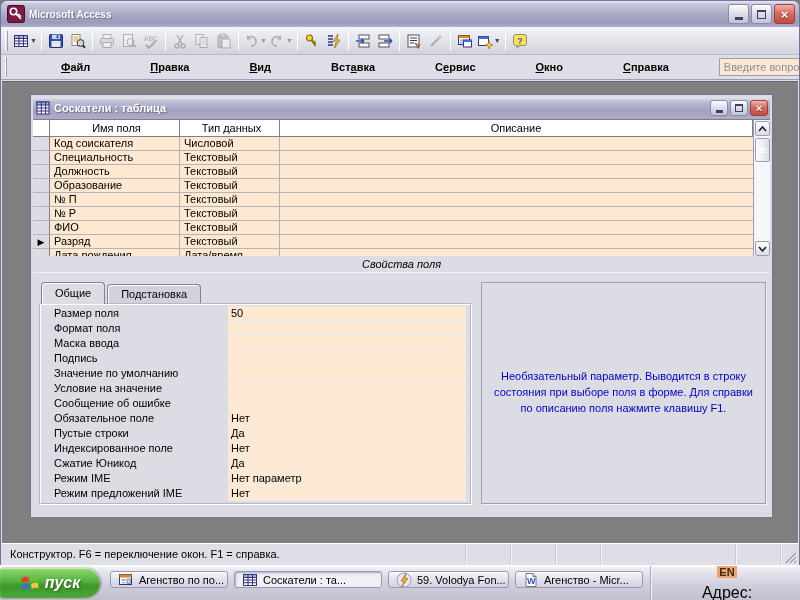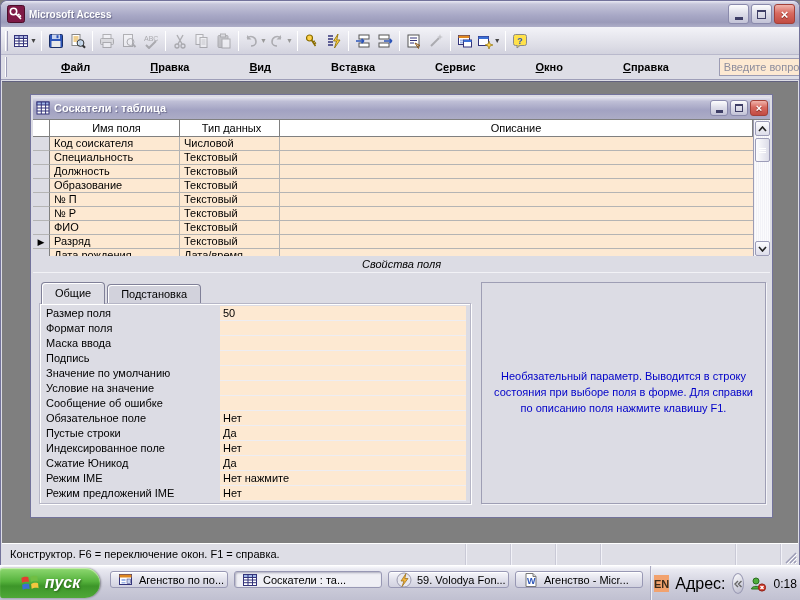--- a/index.html
+++ b/index.html
@@ -81,21 +81,21 @@
   .sthumb i { display:block; width:7px; height:1px; background:#9A9AB8; border-bottom:1px solid #fff; }
 
   
   .props-caption { height:17px; line-height:16px; text-align:center; background:#DCDCE4; border-bottom:1px solid #F2F2F6;font-style:italic; }
   .props-pane { position:relative; height:241px; background:#DCDCE4; }
   .tabs { position:absolute; left:8px; top:9px; display:flex; align-items:flex-end; z-index:2; }
   .tab { height:19px; line-height:18px; padding:0 13px; background:#D2D2DC; border:1px solid #808098; border-bottom:none;
          border-radius:4px 4px 0 0; box-shadow:inset 1px 1px 0 #fff; margin-right:2px; }
   .tab.active { height:22px; line-height:21px; background:#DCDCE4; margin-bottom:-1px; }
   .prop-box { position:absolute; left:6px; top:30px; width:432px; height:201px; border:1px solid #B6B6C6;
-              box-shadow:inset 1px 1px 0 #fff, 1px 1px 0 #fff; padding:2px 0 0 0; background:#DCDCE4; }
+              box-shadow:inset 1px 1px 0 #fff, 1px 1px 0 #fff; padding:2px 0 0 8px; background:#DCDCE4; }
   .prow { display:flex; height:15px; line-height:14px; }
   .prow .plabel { width:180px; padding-left:6px; overflow:hidden; white-space:nowrap; }
   .prow .pvalue { flex:1; background:#FDE9D2; border-bottom:1px solid #EDEDF2; padding-left:3px; margin-right:4px;
                   overflow:hidden; white-space:nowrap; }
   .help-box { position:absolute; left:448px; top:9px; width:285px; height:222px; border:1px solid #9E9EB4;
               box-shadow:1px 1px 0 #F4F4F8; display:flex; align-items:center; justify-content:center;
               text-align:center; color:#0000C8; padding:0 12px; line-height:1.45; background:#DCDCE4; }
 
   
   .statusbar { position:absolute; left:1px; right:1px; bottom:0; height:22px; background:#DEDEE6;
@@ -117,21 +117,21 @@
   .start-label { color:#fff; font-weight:bold; font-style:italic; font-size:16px; text-shadow:1px 1px 2px #2c641c; }
   .task-btn { height:17px; border:1px solid #9898B4; border-radius:3px;
               background:linear-gradient(180deg,#F7F7FB 0%,#E2E2EC 50%,#D2D2E0 100%);
               box-shadow:inset 0 1px 0 #fff; display:flex; align-items:center; gap:5px; padding:0 7px;
               overflow:hidden; white-space:nowrap; position:absolute; top:5px; }
   .task-btn.pressed { background:#EFEFF5; box-shadow:inset 1px 1px 2px rgba(90,90,120,.45); }
   .tb1 { left:110px; width:118px; } .tb2 { left:234px; width:148px; }
   .tb3 { left:388px; width:121px; } .tb4 { left:515px; width:128px; }
   .tray { position:absolute; right:0; top:0; height:35px; left:650px; display:flex; align-items:center; gap:6px;
           border-left:1px solid #ABABC2; box-shadow:inset 1px 0 0 #F0F0F6; padding-left:3px;
-          background:linear-gradient(180deg,#FBFBFD 0%,#E9E9F1 10%,#CCCCDA 60%,#C0C0D1 100%); }
+          background:linear-gradient(180deg,#FBFBFD 0%,#E9E9F1 10%,#CCCCDA 60%,#C0C0D1 100%);flex-direction:column; }
   .lang-badge { width:20px; height:17px; background:#F2A26E; color:#3A2A1A; font-size:11px; font-weight:bold;
                 display:flex; align-items:center; justify-content:center; }
   .addr-label { font-size:16px; }
   .chev-btn { width:21px; height:21px; border-radius:50%; background:linear-gradient(145deg,#FDFDFE,#B9B9CC);
               border:1px solid #9A9AB4; display:flex; align-items:center; justify-content:center; }
   .clock { font-size:12px; margin-left:2px; margin-right:8px; }
 
   .icon16 { width:16px; height:16px; flex:0 0 auto; }
   .icon14 { width:14px; height:14px; flex:0 0 auto; }
 </style>
@@ -485,21 +485,21 @@
           <div class="prow">
               <span class="plabel">Индексированное поле</span>
               <span class="pvalue">Нет</span>
             </div>
           <div class="prow">
               <span class="plabel">Сжатие Юникод</span>
               <span class="pvalue">Да</span>
             </div>
           <div class="prow">
               <span class="plabel">Режим IME</span>
-              <span class="pvalue">Нет нажмите</span>
+              <span class="pvalue">Нет параметр</span>
             </div>
           <div class="prow">
               <span class="plabel">Режим предложений IME</span>
               <span class="pvalue">Нет</span>
             </div>
         </div>
 
         <div class="help-box">
           <span>Необязательный параметр.  Выводится в строку состояния при выборе поля в форме.  Для справки по описанию поля нажмите клавишу F1.</span>
         </div>

